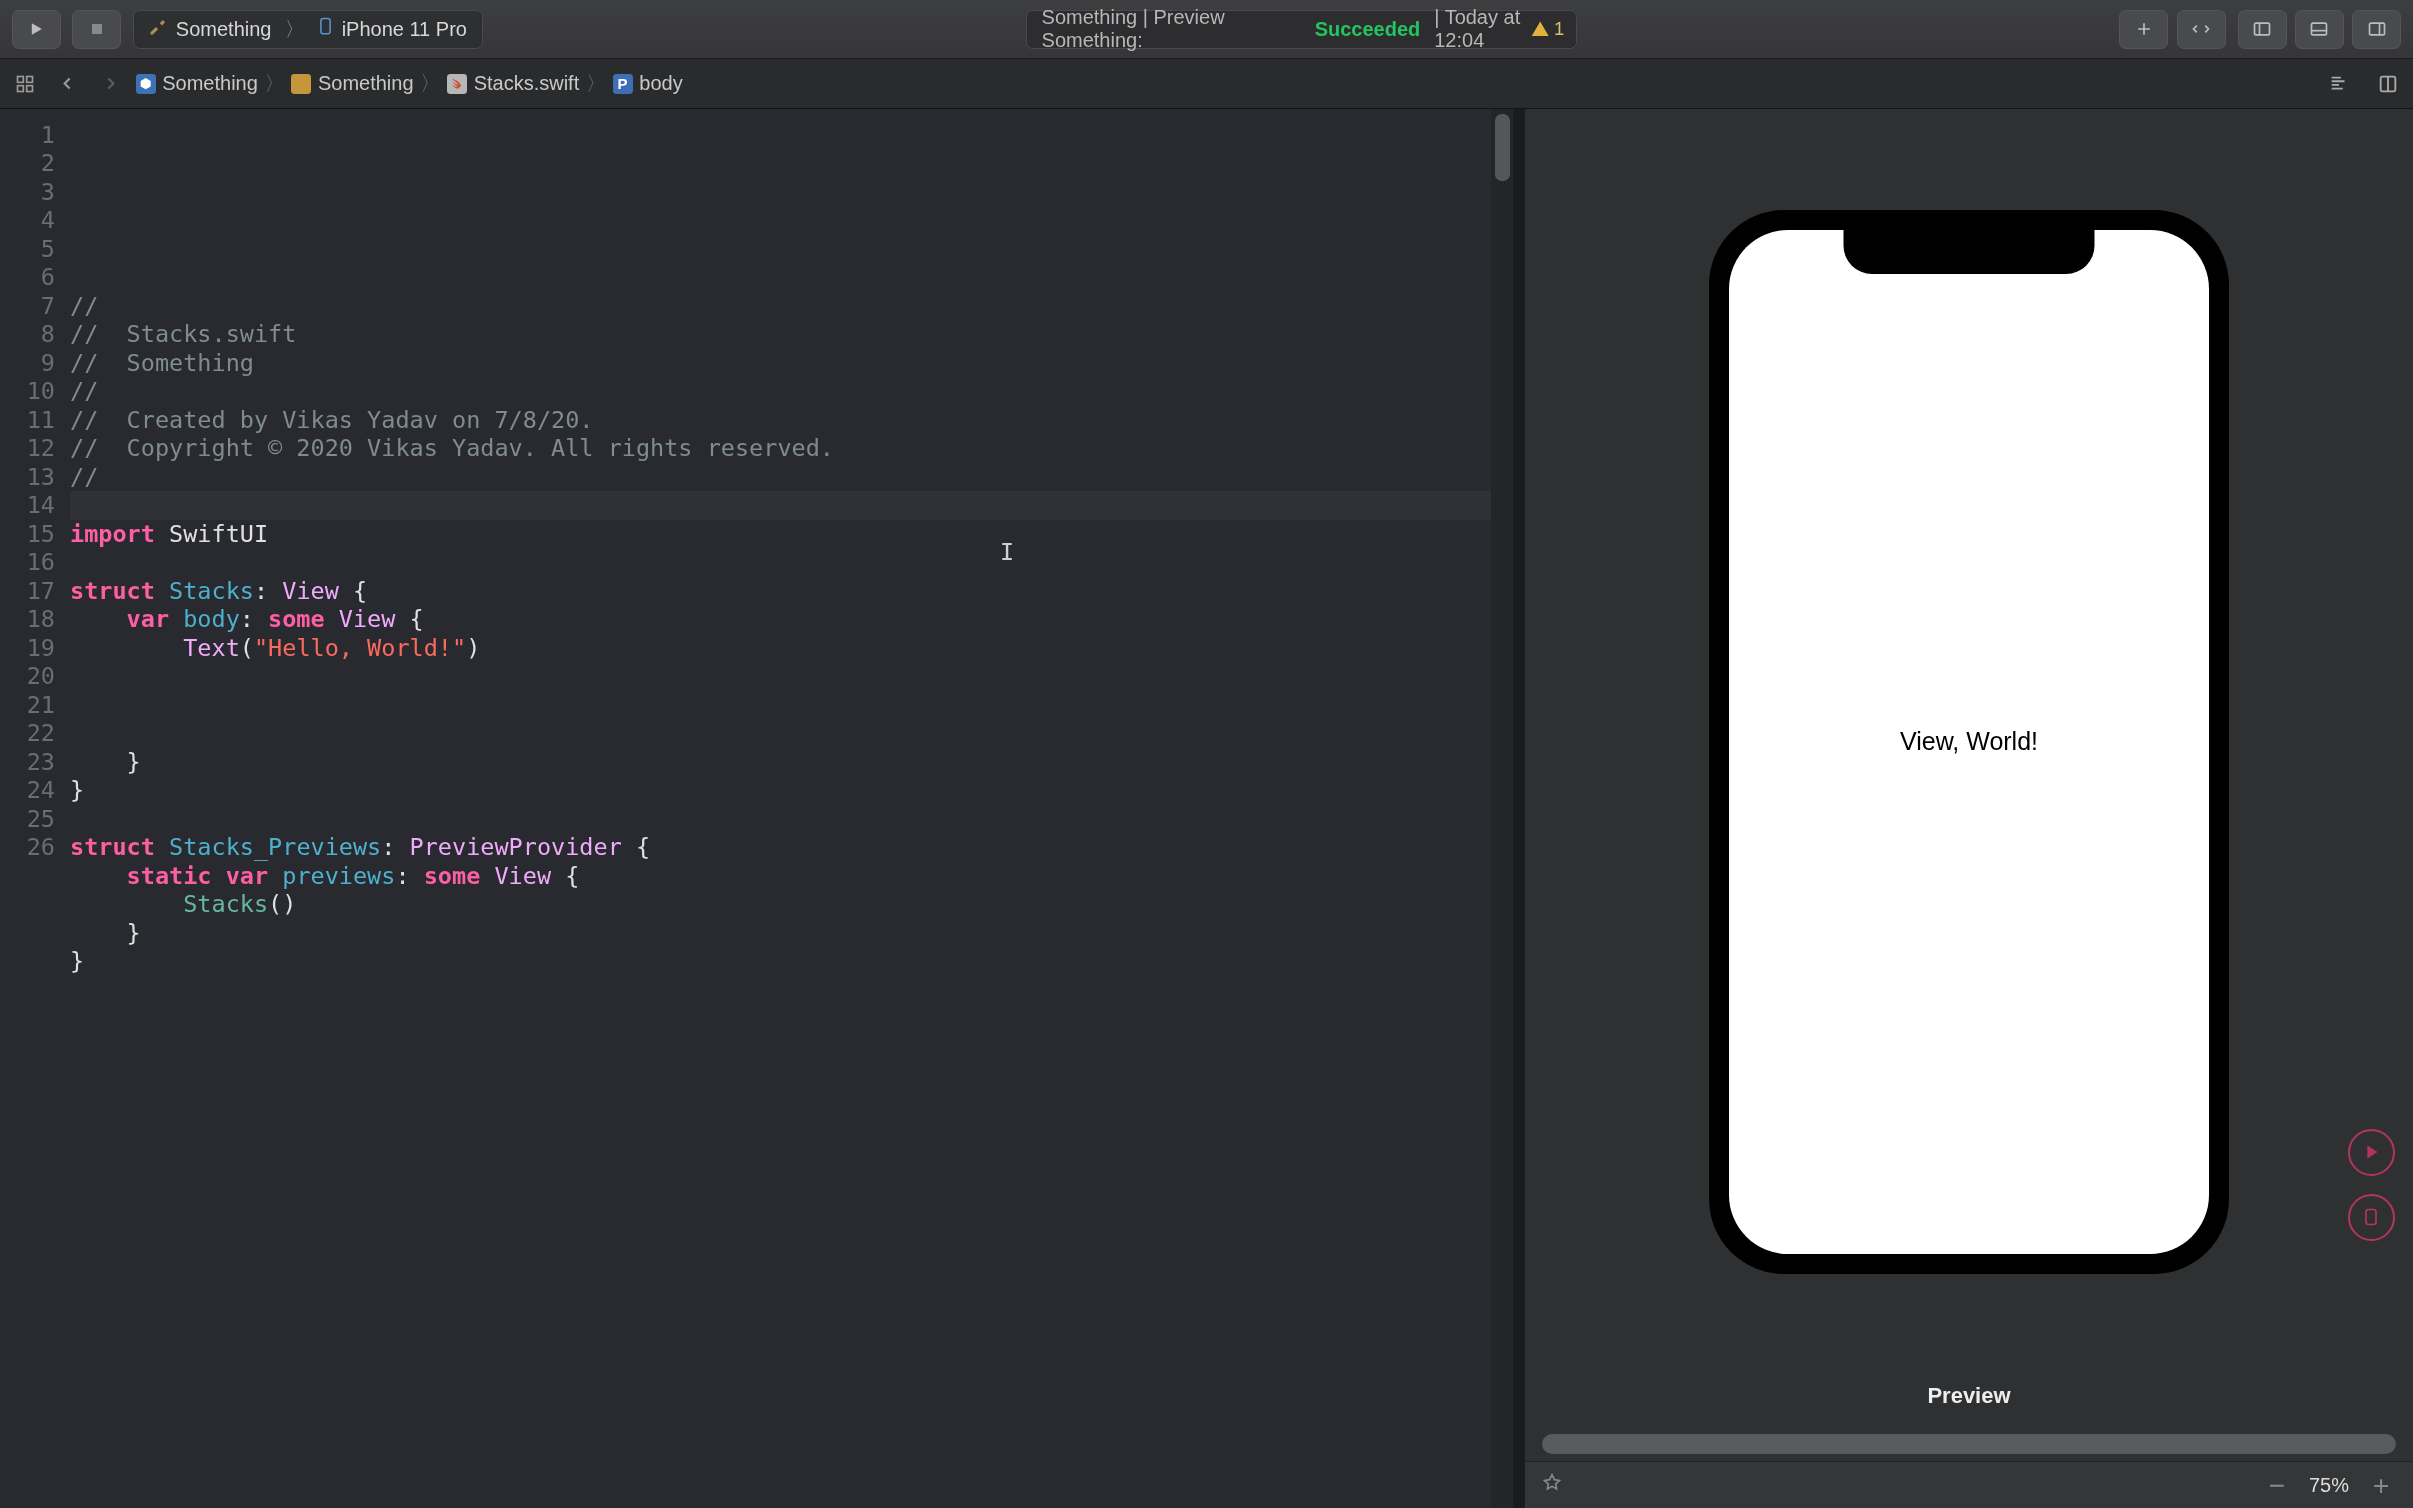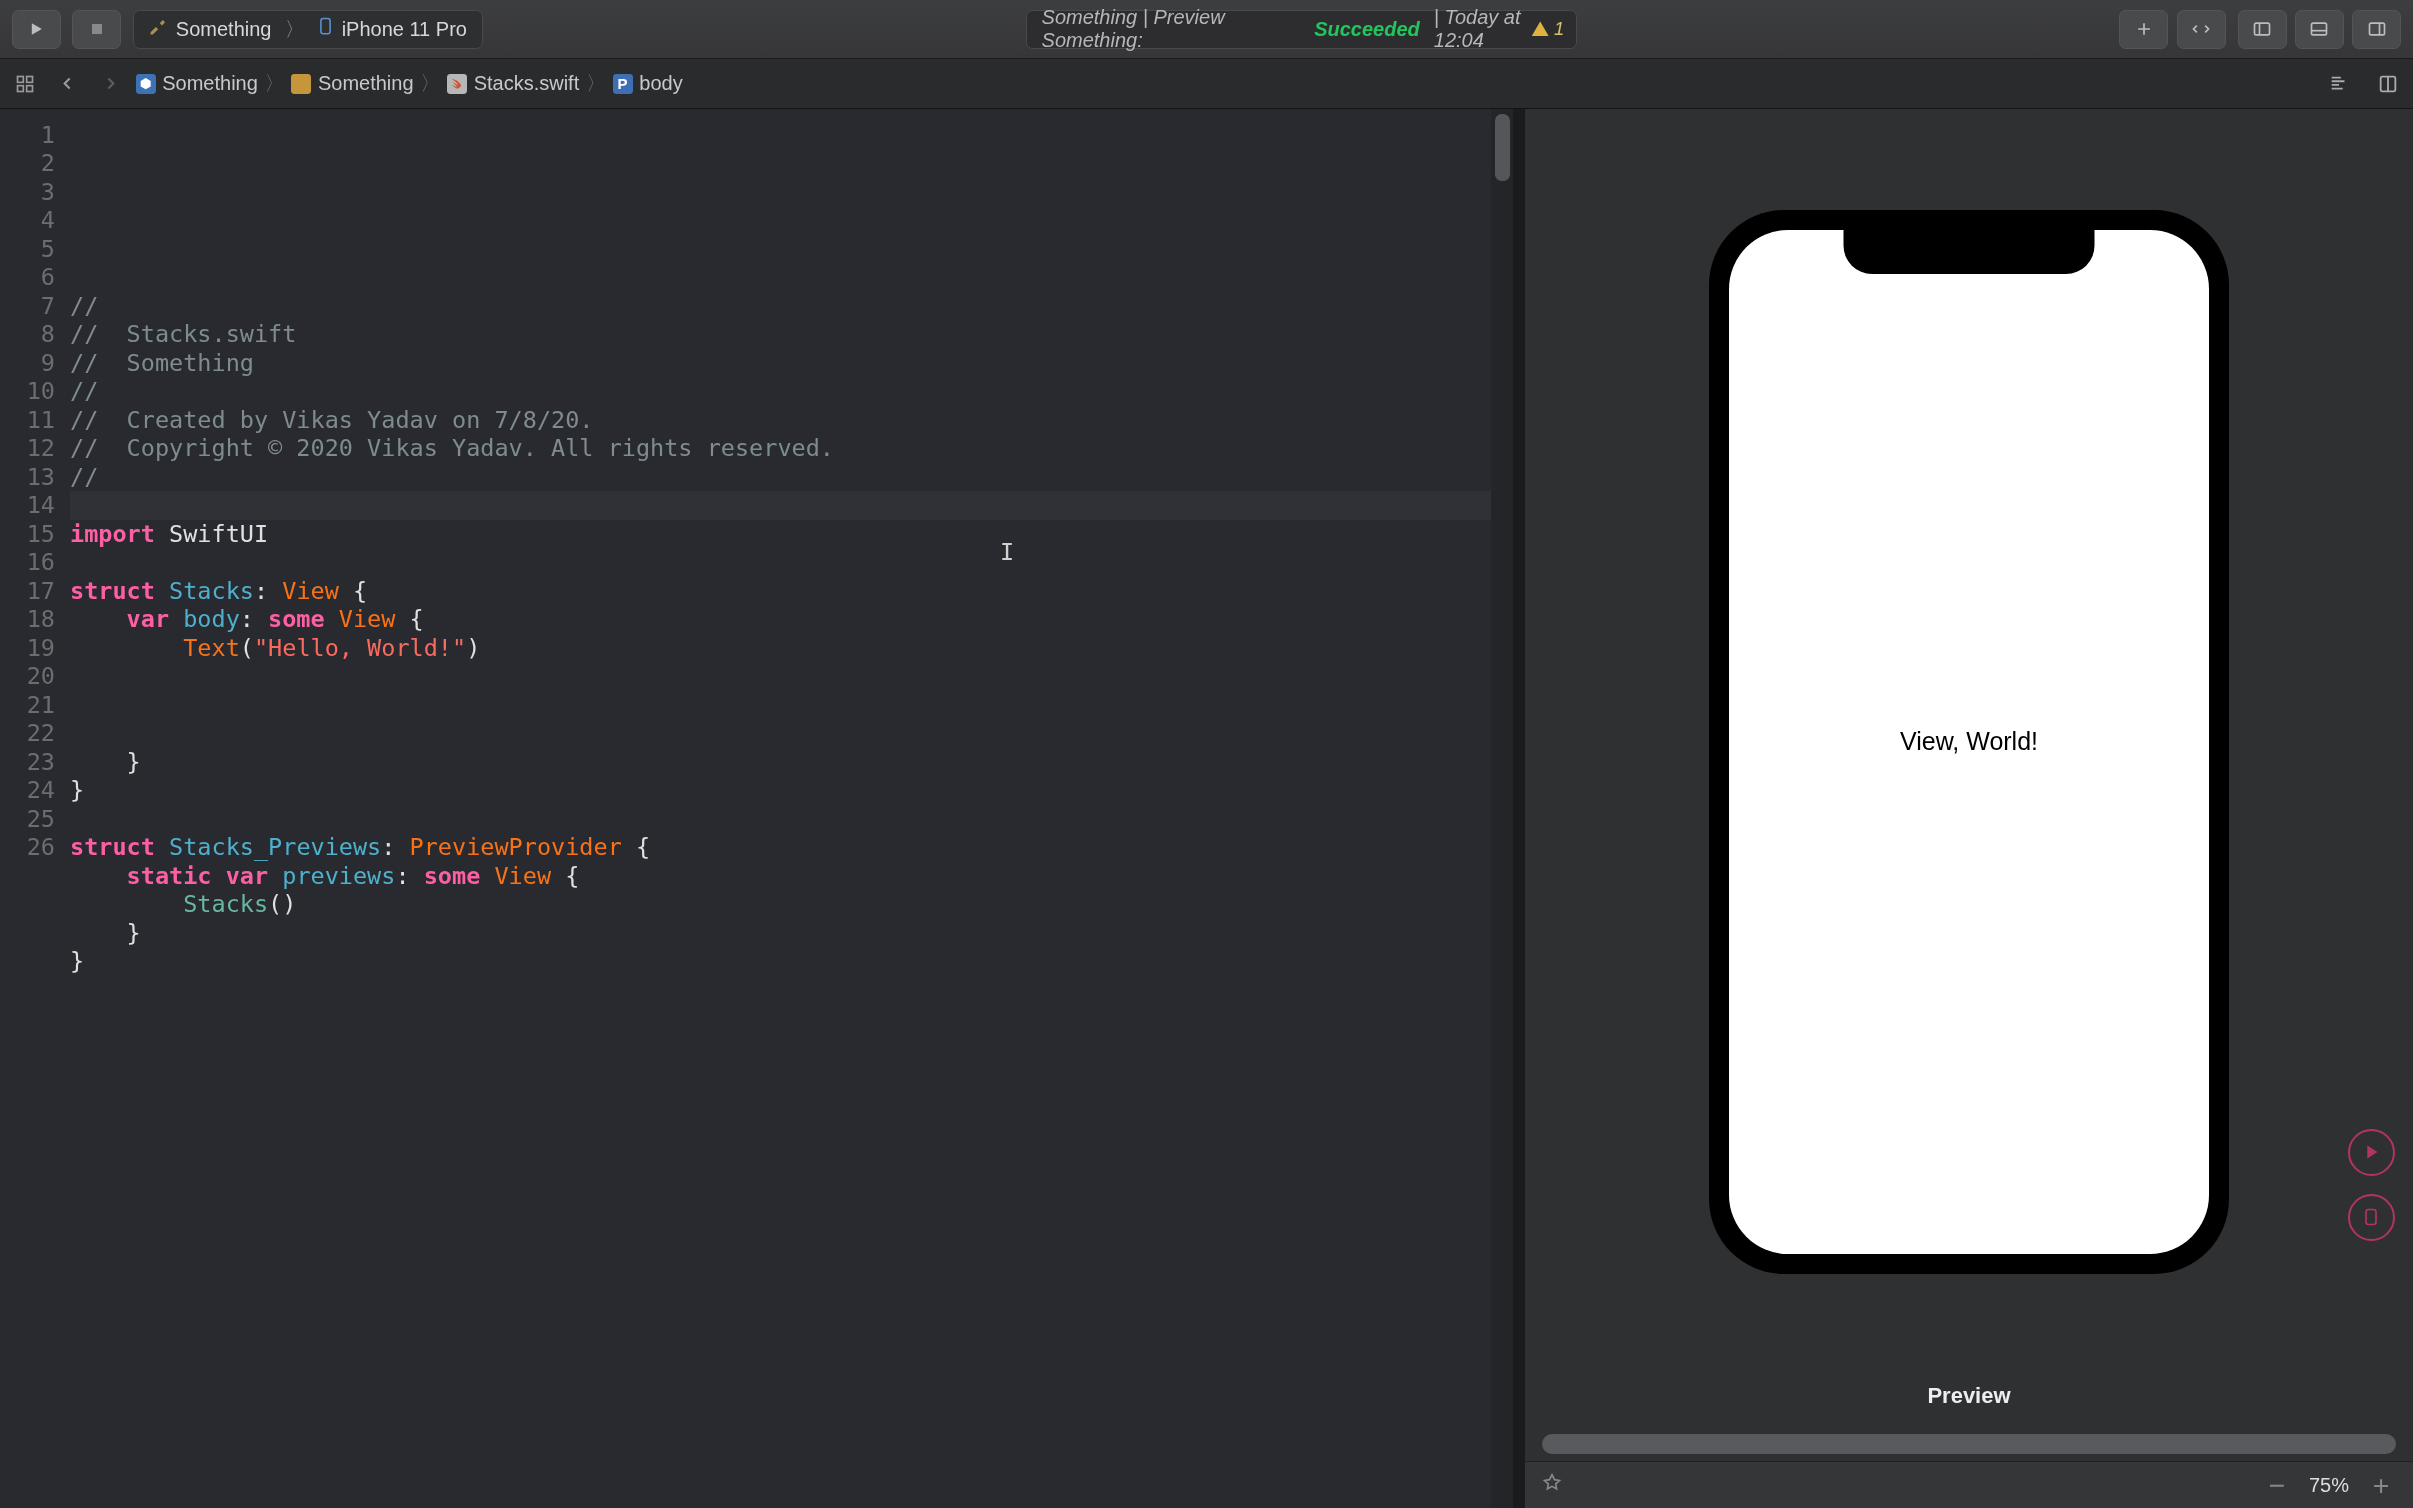--- a/index.html
+++ b/index.html
@@ -53,21 +53,20 @@
     margin: 0 auto;
     background: #2d2d2f;
     border: 0.8px solid #4a4a4a;
     border-radius: 6.7px;
     display: flex; align-items: center;
     padding: 4px 15px;
     color: #b7b7b7;
     font-size: 20px;
     gap: 14px;
     position: relative;
-    font-style: italic;
   }
   .status-bar .succeeded { color: #22c55e; font-weight:600; }
   .status-bar .warn {
     position: absolute; right: 11.7px;
     display: flex; align-items: center; gap: 5px;
     color: #d6c06a;
     font-size: 18.4px;
   }
   .flexgap { flex: 1; }
   .tb-group { display:flex; gap:8.4px; }
@@ -134,21 +133,21 @@
   }
   .code .row { height:28.5px; }
   .code .hl-row {
     position:absolute;
     left:0; right:0;
     height:28.5px;
     background:#2f3136;
   }
   .tok-comment { color:#7f8c8d; }
   .tok-keyword { color:#fc5fa3; font-weight:600; }
-  .tok-type    { color:#f97316; }
+  .tok-type    { color:#f0abfc; }
   .tok-ident   { color:#67b7a4; }
   .tok-decl    { color:#4eb0cc; }
   .tok-string  { color:#fc6a5d; }
   .tok-plain   { color:#e0e0e0; }
   .caret-i {
     position:absolute; color:#d0d0d0; font-size:23.5px;
   }
 
   .editor-scrollbar {
     width: 22px;

